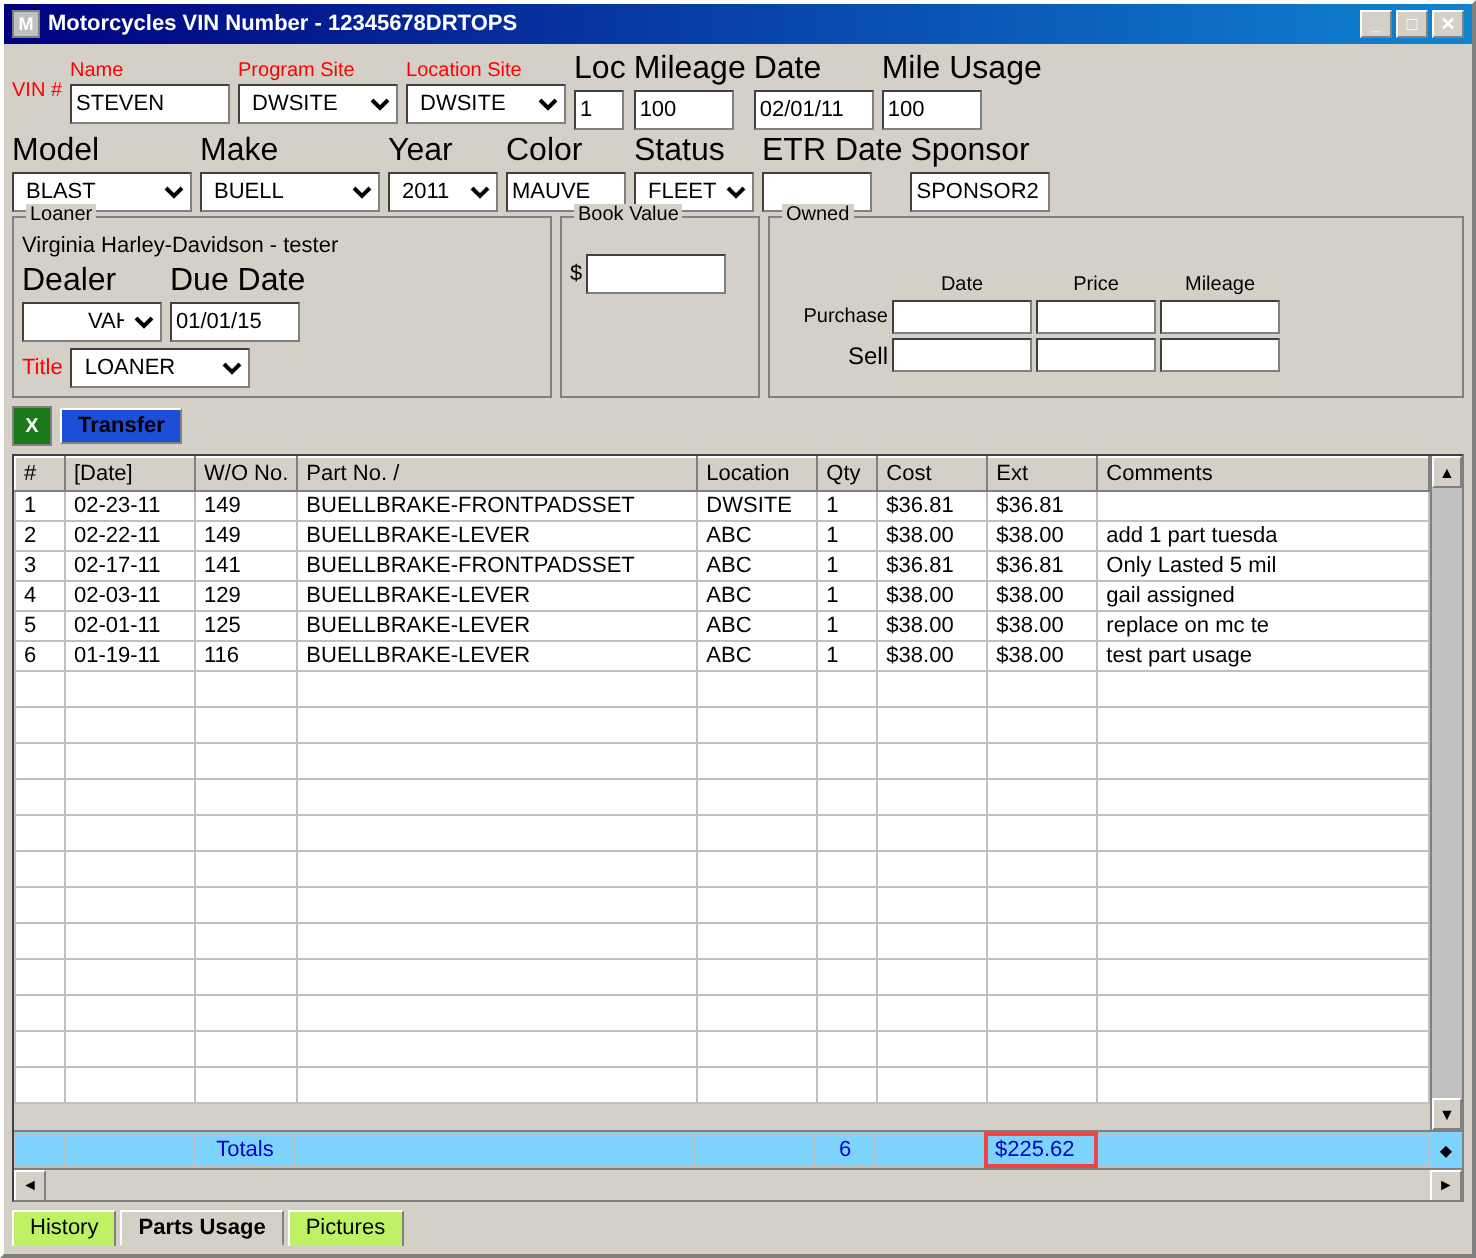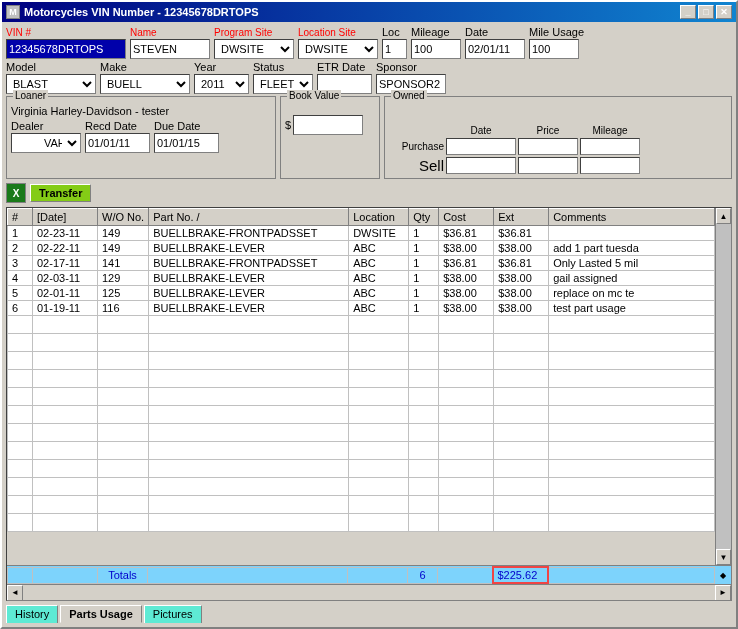--- a/index.html
+++ b/index.html
@@ -80,21 +80,21 @@
     .field-group {
       display: flex;
       flex-direction: column;
       gap: 1px;
     }
     .field-label {
       font-size: 10px;
       color: #ff0000;
     }
     .field-label-black {
-      font-size: 11px;
+      font-size: 16px;
       color: #000;
     }
     .text-input {
       border: 1px solid #808080;
       border-top-color: #404040;
       border-left-color: #404040;
       background: #fff;
       padding: 1px 2px;
       font-size: 11px;
       font-family: inherit;
@@ -142,21 +142,21 @@
       font-size: 10px;
     }
     .toolbar {
       display: flex;
       align-items: center;
       gap: 4px;
       flex-shrink: 0;
       padding: 2px 0;
     }
     .toolbar-btn {
-      background: #84cc16;
+      background: #1d4ed8;
       border: 1px solid;
       border-top-color: #fff;
       border-left-color: #fff;
       border-bottom-color: #808080;
       border-right-color: #808080;
       padding: 2px 8px;
       font-size: 11px;
       font-family: inherit;
       cursor: pointer;
       font-weight: bold;
@@ -212,21 +212,21 @@
       background: #fff;
       height: 18px;
     }
     .tab-bar {
       display: flex;
       gap: 0;
       flex-shrink: 0;
       margin-top: 2px;
     }
     .tab {
-      background: #5eead4;
+      background: #bef264;
       border: 1px solid #808080;
       border-bottom: none;
       border-top-color: #fff;
       border-left-color: #fff;
       padding: 2px 8px;
       font-size: 11px;
       cursor: pointer;
       margin-right: 2px;
     }
     .tab-active {
@@ -312,21 +312,20 @@
       <div class="title-btn">□</div>
       <div class="title-btn">✕</div>
     </div>
   </div>
 
   <div class="content">
 
     <div class="row1">
       <div class="field-group">
         <span class="field-label">VIN #</span>
-        <input type="text" class="text-input-blue" value="12345678DRTOPS" style="width: 120px;">
       </div>
       <div class="field-group">
         <span class="field-label">Name</span>
         <input type="text" class="text-input" value="STEVEN" style="width: 80px;">
       </div>
       <div class="field-group">
         <span class="field-label">Program Site</span>
         <select class="select-input" style="width:80px;">
           <option>DWSITE</option>
         </select>
@@ -366,20 +365,24 @@
         <span class="field-label-black">Make</span>
         <select class="select-input" style="width:90px;">
           <option>BUELL</option>
         </select>
       </div>
       <div class="field-group">
         <span class="field-label-black">Year</span>
         <select class="select-input" style="width:55px;">
           <option>2011</option>
         </select>
+      </div>
+      <div class="field-group">
+        <span class="field-label-black">Color</span>
+        <input type="text" class="text-input" value="MAUVE" style="width: 60px;">
       </div>
       <div class="field-group">
         <span class="field-label-black">Status</span>
         <select class="select-input" style="width:60px;">
           <option>FLEET</option>
         </select>
       </div>
       <div class="field-group">
         <span class="field-label-black">ETR Date</span>
         <input type="text" class="text-input" value="" style="width: 55px;">
@@ -396,27 +399,29 @@
         <span class="section-label">Loaner</span>
         <div style="font-size:11px; margin-bottom:3px;">Virginia Harley-Davidson - tester</div>
         <div style="display:flex; align-items:center; gap:4px;">
           <div class="field-group">
             <span class="field-label-black">Dealer</span>
             <select class="select-input" style="width:70px;padding-left:28px;">
               <option>VAHD</option>
             </select>
           </div>
           <div class="field-group">
-            <span class="field-label-black">Recd Date</span>
-            <input type="text" class="text-input" value="01/01/11" style="width: 65px;">
-          </div>
-          <div class="field-group">
             <span class="field-label-black">Due Date</span>
             <input type="text" class="text-input" value="01/01/15" style="width: 65px;">
           </div>
+        </div>
+        <div style="display:flex; align-items:center; gap:4px; margin-top:3px;">
+          <span class="field-label" style="font-size:11px;">Title</span>
+          <select class="select-input" style="width:90px;">
+            <option>LOANER</option>
+          </select>
         </div>
       </div>
 
       <div class="section-box" style="flex:0 0 auto; width:100px; padding-top:8px;">
         <span class="section-label">Book Value</span>
         <div style="display:flex; align-items:center; gap:2px; margin-top:10px;">
           <span>$</span>
           <input type="text" class="text-input" value="" style="width: 70px;">
         </div>
       </div>
@@ -427,21 +432,21 @@
           <div></div>
           <div style="text-align:center; font-size:10px;">Date</div>
           <div style="text-align:center; font-size:10px;">Price</div>
           <div style="text-align:center; font-size:10px;">Mileage</div>
 
           <div style="font-size:10px; text-align:right;">Purchase</div>
           <input type="text" class="small-input" style="">
           <input type="text" class="small-input" style="">
           <input type="text" class="small-input" style="">
 
-          <div style="font-size:15px; text-align:right;">Sell</div>
+          <div style="font-size:12px; text-align:right;">Sell</div>
           <input type="text" class="small-input" style="">
           <input type="text" class="small-input" style="">
           <input type="text" class="small-input" style="">
         </div>
       </div>
     </div>
 
     <div class="toolbar">
       <div class="excel-icon">X</div>
       <button class="toolbar-btn">Transfer</button>

